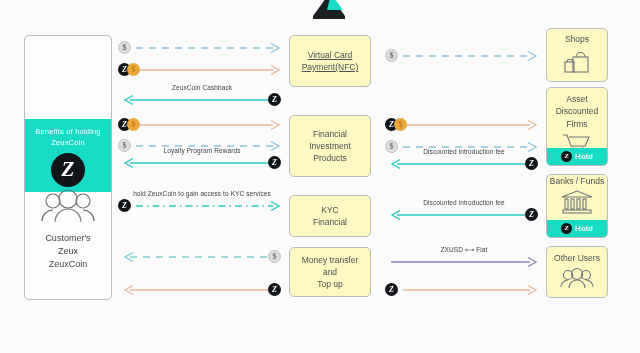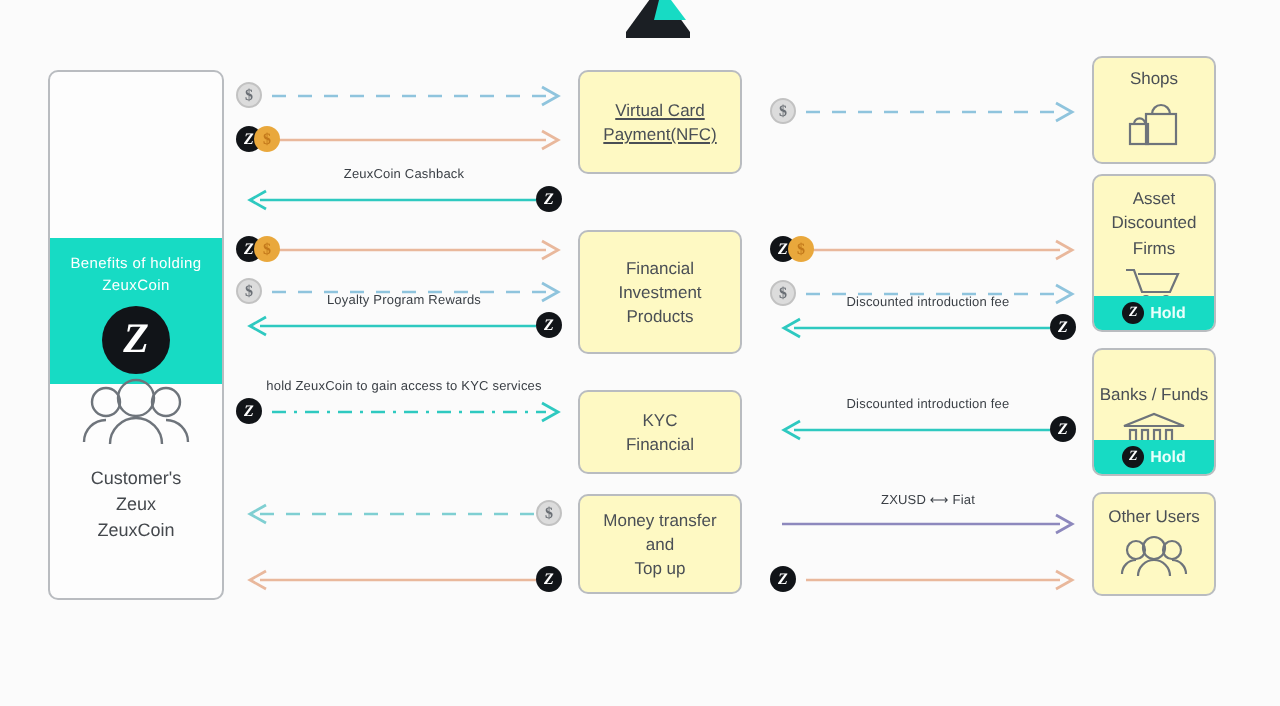--- a/index.html
+++ b/index.html
@@ -68,21 +68,21 @@
   #box-vcard { left:289px; top:35px;  width:82px; height:52px;text-decoration:underline; }
   #box-fin   { left:289px; top:115px; width:82px; height:62px; }
   #box-kyc   { left:289px; top:195px; width:82px; height:42px; }
   #box-money { left:289px; top:247px; width:82px; height:50px; }
 
   
   #box-shops { left:546px; top:28px;  width:62px; height:54px; }
   #box-asset { left:546px; top:87px;  width:62px; height:79px;
                justify-content:flex-start; padding-top:5px; overflow:hidden; }
   #box-banks { left:546px; top:174px; width:62px; height:64px;
-               justify-content:flex-start; padding-top:16px; overflow:hidden; }
+               justify-content:flex-start; padding-top:0; overflow:hidden; }
   #box-other { left:546px; top:246px; width:62px; height:52px;
                justify-content:flex-start; padding-top:5px; }
   .hold-band {
     position:absolute; left:0; bottom:0; width:100%; height:17px;
     background:#17dbc4; display:flex; align-items:center; justify-content:center;
     gap:3px;
   }
   .hold-band .hb-coin {
     width:11px;height:11px;border-radius:50%;background:#111418;
     color:#fff;font-size:7px;font-style:italic;font-weight:700;

